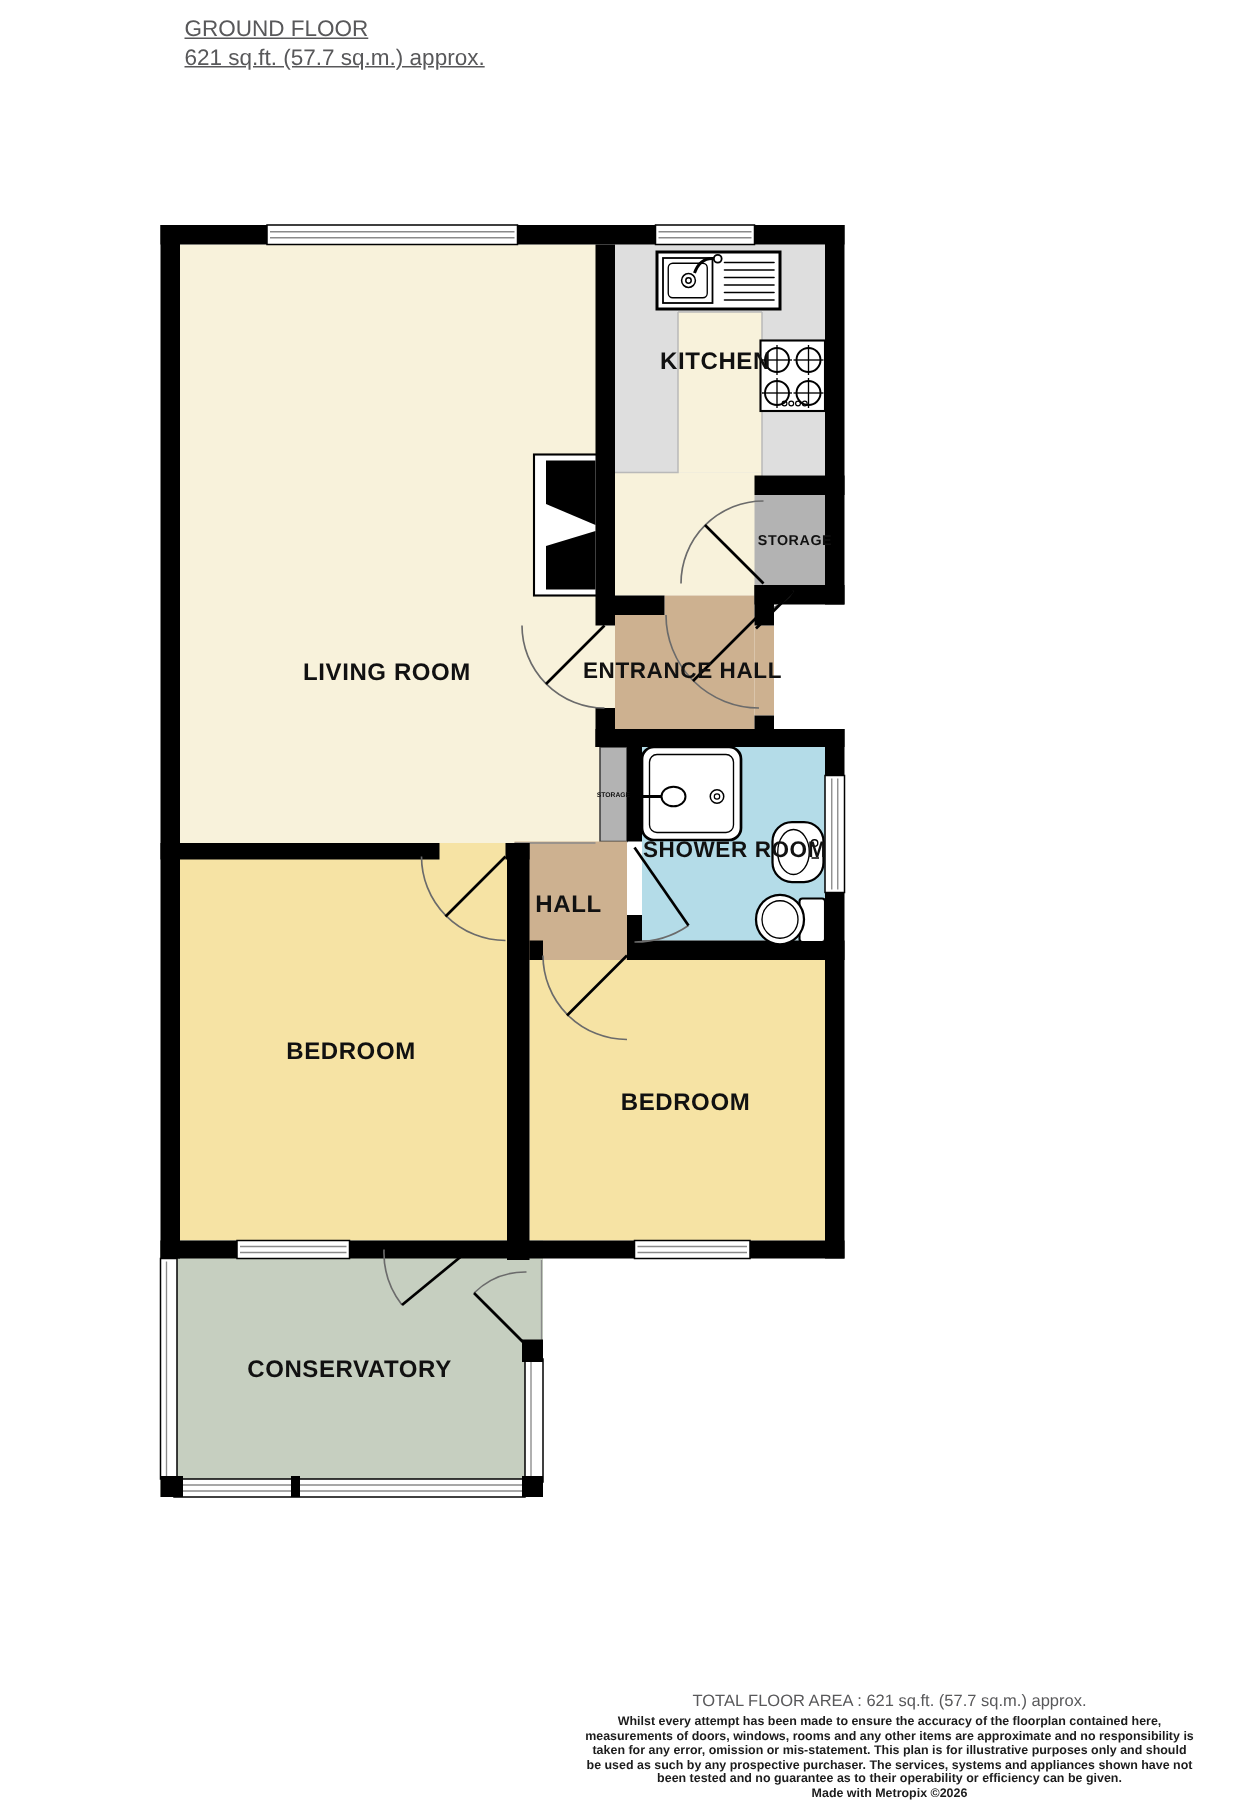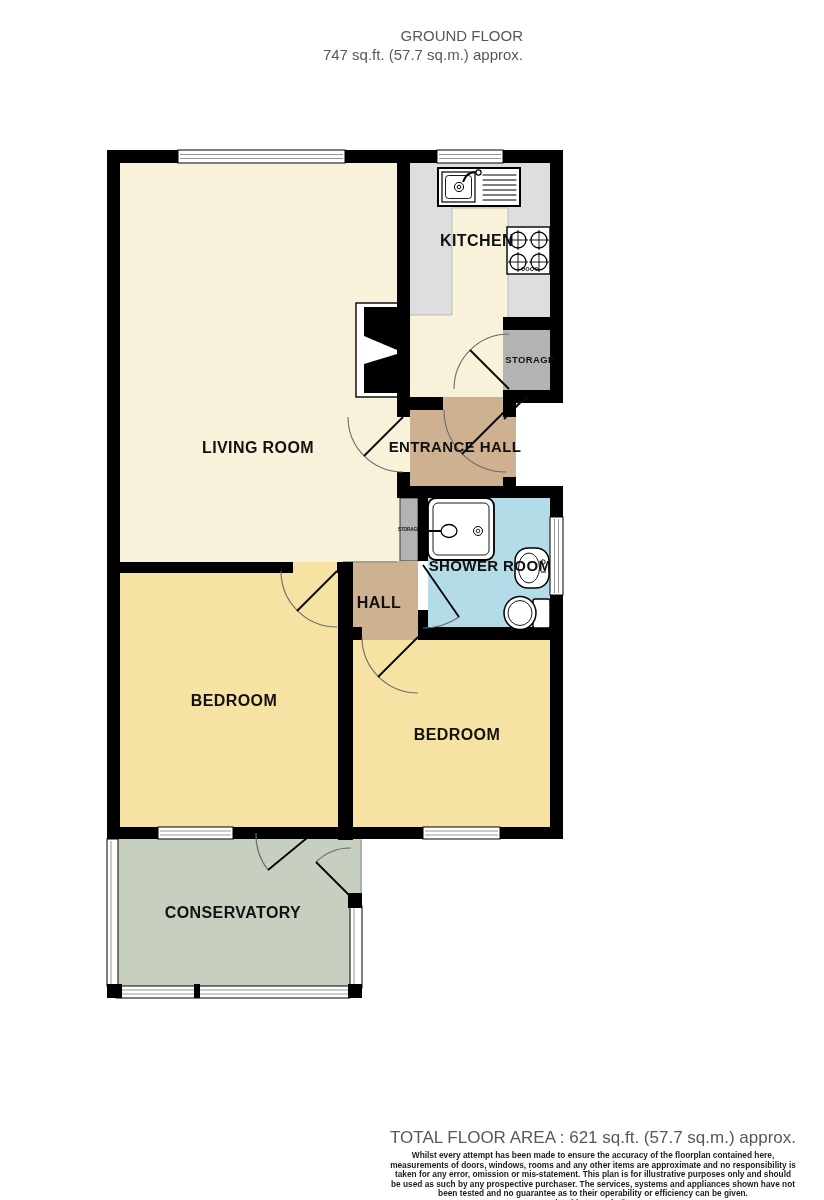--- a/index.html
+++ b/index.html
@@ -1,42 +1,42 @@
 <!DOCTYPE html>
 <html style="--cream: #f8f2db; --yellow: #f6e3a4; --tan: #cdb190; --blue: #b4dce8; --green: #c6cfc0; --kitchen-gray: #dedede; --storage-gray: #b3b3b3; --wall: #000000; --muted: #58585a;"><head>
 <meta charset="utf-8">
 <style>
   html,body{margin:0;padding:0;background:#ffffff;}
   #stage{position:relative;width:824px;height:1200px;background:#fff;overflow:hidden;
          font-family:"Liberation Sans", sans-serif;}
   #plan-svg{position:absolute;left:0;top:0;}
-  .hdr{position:absolute;left:123px;top:26px;width:400px;text-align:right;
-       color:var(--muted,#58585a);font-size:15px;line-height:19px;}
+  .hdr{position:absolute;left:123px;top:10px;width:400px;text-align:left;
+       color:var(--muted,#58585a);font-size:15px;line-height:19px;text-decoration:underline;}
   .ftr{position:absolute;left:390px;top:1128px;width:406px;text-align:center;}
-  .ftr .total{font-size:17px;color:var(--muted,#58585a);margin-bottom:3px;}
+  .ftr .total{font-size:11px;color:var(--muted,#58585a);margin-bottom:3px;}
   .ftr .disc{font-size:8.3px;line-height:9.6px;color:#1c1c1c;font-weight:bold;}
   .room-label{font-family:"Liberation Sans",sans-serif;font-weight:bold;fill:#111;
               letter-spacing:.4px;}
   .lbl16{font-size:16px;} .lbl15{font-size:15px;} .lbl10{font-size:9.5px;} .lbl4{font-size:4.5px;letter-spacing:0;}
   .wall{fill:#000;}
   .win{fill:#fff;stroke:#000;stroke-width:1;}
   .winline{stroke:#8a8a8a;stroke-width:0.9;}
   .fixture{fill:#fff;stroke:#000;}
   .arc{fill:none;stroke:#6b6b6b;stroke-width:1.1;}
   .leaf{stroke:#000;stroke-width:1.8;}
   .edge{stroke:#b9b9b9;stroke-width:1;fill:none;}
 </style>
 </head>
 <body>
 
 <div id="stage">
 
   <div class="hdr">
     <div>GROUND FLOOR</div>
-    <div>747 sq.ft. (57.7 sq.m.) approx.</div>
+    <div>621 sq.ft. (57.7 sq.m.) approx.</div>
   </div>
 
   <svg id="plan-svg" width="824" height="1200" viewBox="0 0 824 1200">
 
     <g>
       <rect x="120" y="163" width="280" height="399" style="fill:var(--cream)"></rect>
 
       <rect x="410" y="163" width="140" height="154" style="fill:var(--kitchen-gray)"></rect>
       <rect x="410" y="163" width="42" height="152" style="fill:var(--kitchen-gray)"></rect>
       <rect x="452" y="208" width="56" height="107" style="fill:var(--cream)"></rect>

